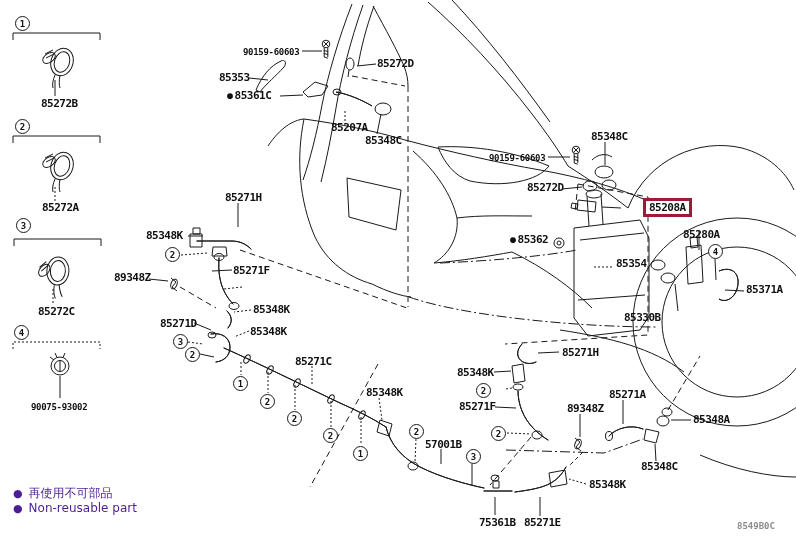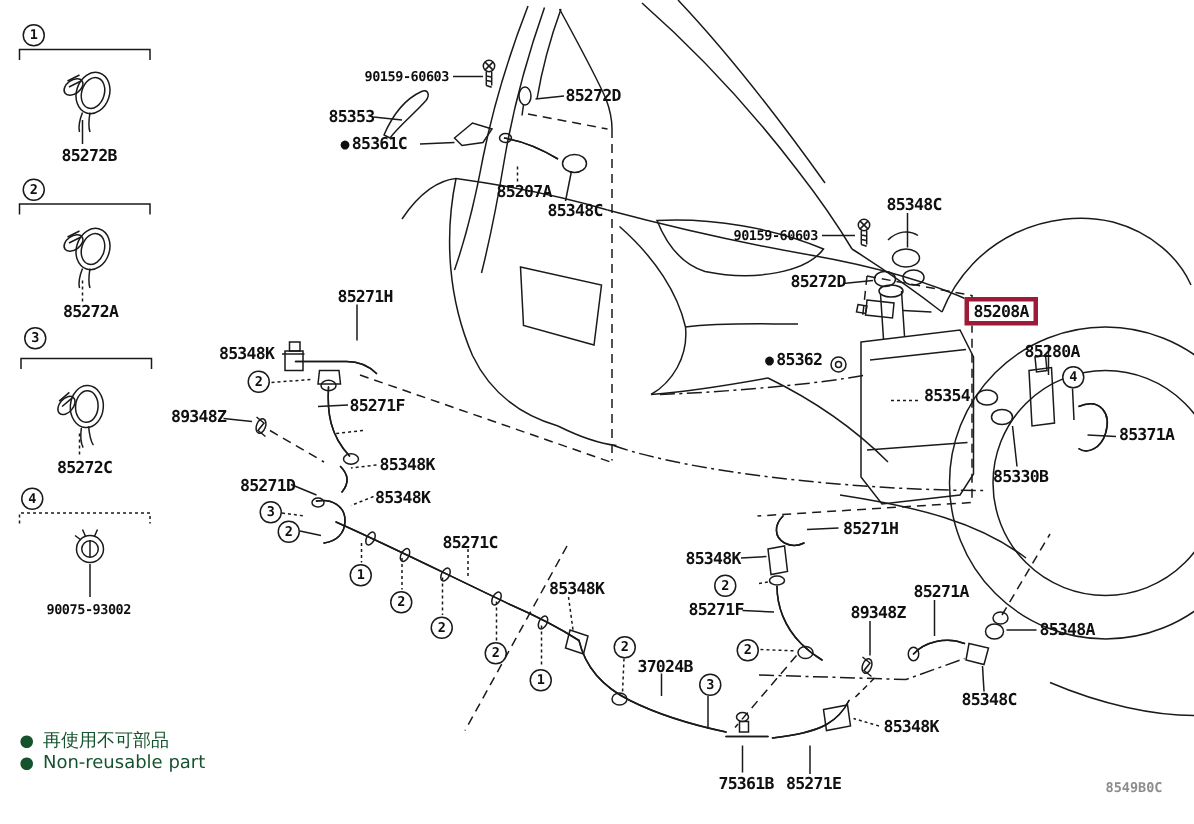--- a/index.html
+++ b/index.html
@@ -10,21 +10,21 @@
       stroke:#1a1a1a;fill:none;stroke-width:1;}
   .lbl{position:absolute;font:bold 11px "DejaVu Sans Mono",monospace;
        letter-spacing:-0.5px;color:#101010;white-space:nowrap;z-index:5;line-height:12px;}
   .lbl.sm{font-size:9px;letter-spacing:-0.3px;}
   .lbl.hl{border:3px solid #9E1B38;background:#fff;padding:0 3px;line-height:13px;z-index:6;}
   .marker{font-size:10px;margin-right:2px;}
   .callout{position:absolute;width:15px;height:15px;box-sizing:border-box;
        border:1.3px solid #1a1a1a;border-radius:50%;background:#fff;color:#101010;
        font:bold 9px "DejaVu Sans Mono",monospace;display:flex;align-items:center;
        justify-content:center;z-index:4;}
-  .legend-row{position:absolute;font:12px "DejaVu Sans",sans-serif;color:#14532d;
+  .legend-row{position:absolute;font:12px "DejaVu Sans",sans-serif;color:#4c1d95;
        white-space:nowrap;z-index:5;}
   .legend-row .marker{font-size:11px;margin-right:6px;}
   .code{position:absolute;font:bold 9px "DejaVu Sans Mono",monospace;
        color:#8d8d8d;letter-spacing:0;z-index:5;}
 </style>
 </head>
 <body>
 
 <div class="stage">
 
@@ -268,31 +268,31 @@
 <span class="lbl" style="left:331px;top:122px">85207A</span>
 <span class="lbl" style="left:365px;top:135px">85348C</span>
 <span class="lbl" style="left:591px;top:131px">85348C</span>
 <span class="lbl sm" style="left:489px;top:152px">90159-60603</span>
 <span class="lbl" style="left:527px;top:182px">85272D</span>
 <span class="lbl hl" style="left:643px;top:198px">85208A</span>
 <span class="lbl" style="left:510px;top:234px"><span class="marker">●</span><span>85362</span></span>
 <span class="lbl" style="left:616px;top:258px">85354</span>
 <span class="lbl" style="left:683px;top:229px">85280A</span>
 <span class="lbl" style="left:746px;top:284px">85371A</span>
-<span class="lbl" style="left:662px;top:312px">85330B</span>
+<span class="lbl" style="left:624px;top:312px">85330B</span>
 <span class="lbl" style="left:225px;top:192px">85271H</span>
 <span class="lbl" style="left:146px;top:230px">85348K</span>
 <span class="lbl" style="left:114px;top:272px">89348Z</span>
 <span class="lbl" style="left:233px;top:265px">85271F</span>
 <span class="lbl" style="left:253px;top:304px">85348K</span>
 <span class="lbl" style="left:160px;top:318px">85271D</span>
 <span class="lbl" style="left:250px;top:326px">85348K</span>
 <span class="lbl" style="left:295px;top:356px">85271C</span>
 <span class="lbl" style="left:366px;top:387px">85348K</span>
-<span class="lbl" style="left:425px;top:439px">37024B</span>
+<span class="lbl" style="left:425px;top:439px">57001B</span>
 <span class="lbl" style="left:562px;top:347px">85271H</span>
 <span class="lbl" style="left:457px;top:367px">85348K</span>
 <span class="lbl" style="left:459px;top:401px">85271F</span>
 <span class="lbl" style="left:567px;top:403px">89348Z</span>
 <span class="lbl" style="left:609px;top:389px">85271A</span>
 <span class="lbl" style="left:693px;top:414px">85348A</span>
 <span class="lbl" style="left:641px;top:461px">85348C</span>
 <span class="lbl" style="left:589px;top:479px">85348K</span>
 <span class="lbl" style="left:479px;top:517px">75361B</span>
 <span class="lbl" style="left:524px;top:517px">85271E</span>

